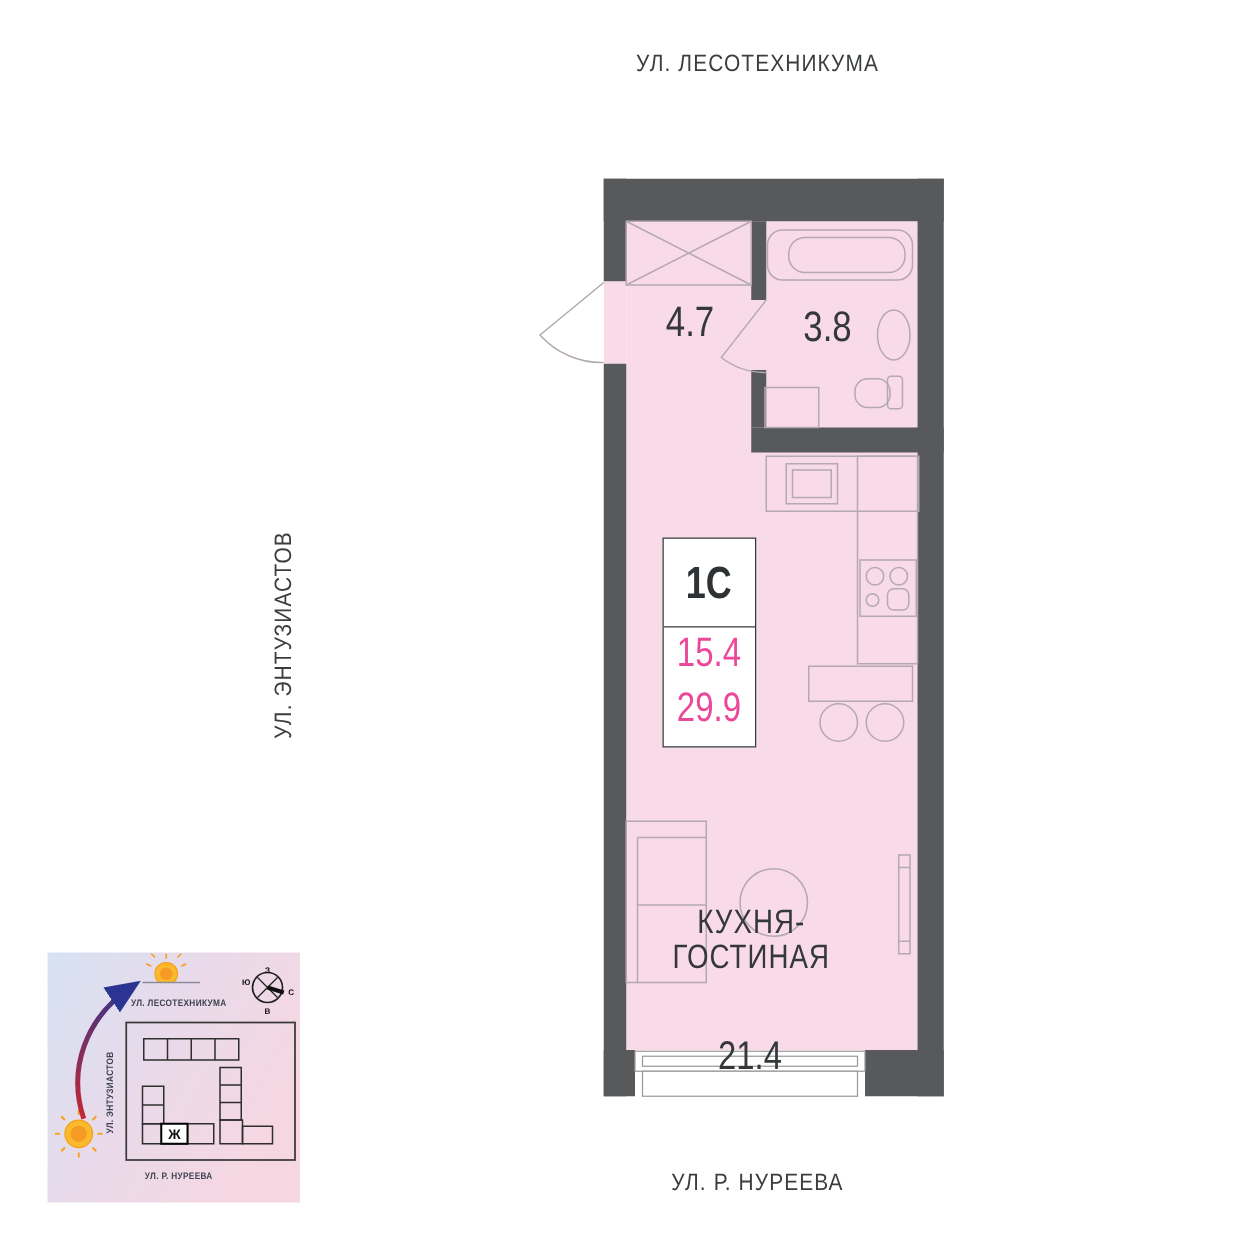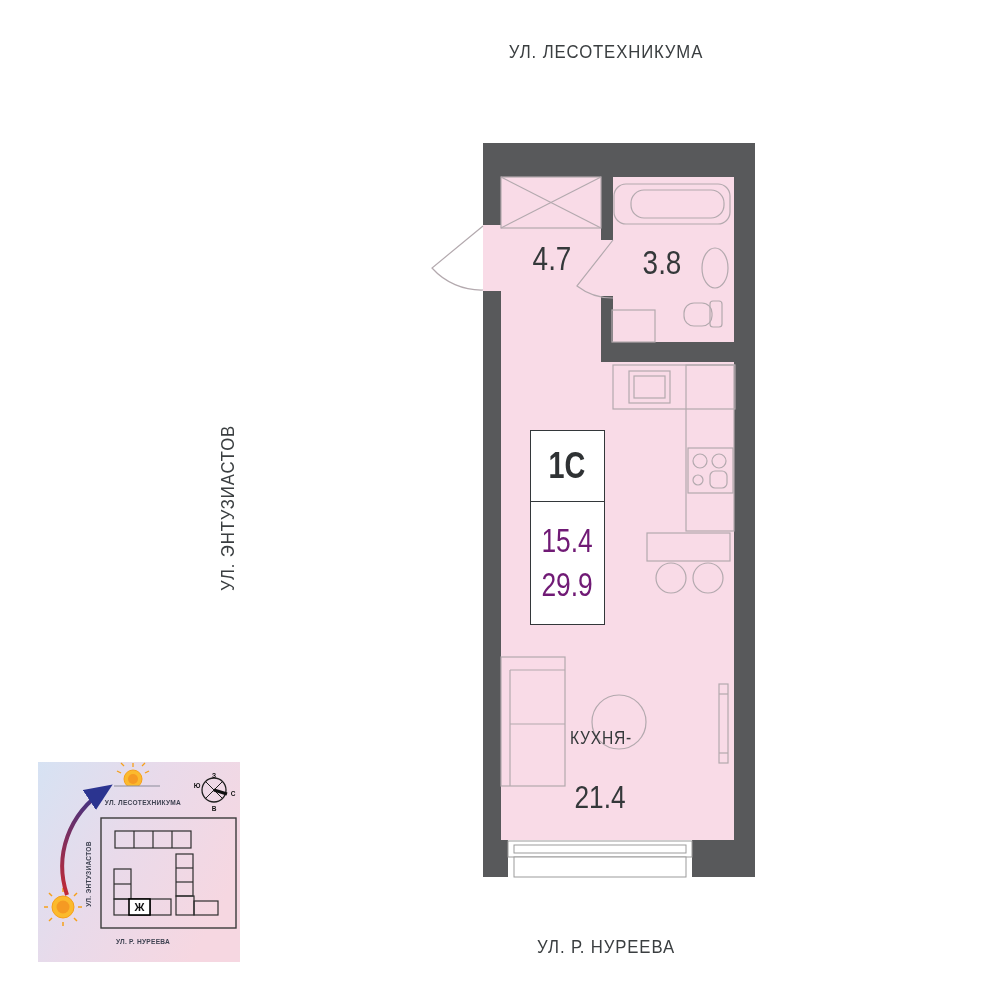--- a/index.html
+++ b/index.html
@@ -11,34 +11,34 @@
   html,body{margin:0;padding:0;}
   body{font-family:"Liberation Sans", sans-serif; background:#ffffff;}
   #canvas{position:relative;width:1000px;height:1000px;background:#ffffff;overflow:hidden;}
   svg{position:absolute;left:0;top:0;}
   .lbl{position:absolute;transform:translate(-50%,-50%);white-space:nowrap;color:var(--txt);}
   .lbl .cond{display:inline-block;transform:scaleX(0.82);}
   .street{font-size:19px;letter-spacing:1px;color:#3A3E40;}
   .street .cond{transform:scaleX(0.88);}
   .street-left{transform:translate(-50%,-50%) rotate(-90deg);}
   .area-num{font-size:34px;font-weight:400;text-align:center;}
-  .room-name{font-size:19px;letter-spacing:1px;}
-  .room-area{font-size:32px;}
+  .room-name{font-size:27px;letter-spacing:1px;}
+  .room-area{font-size:32px;margin-top:48px;}
   .infobox{
-    position:absolute;left:530px;top:430px;width:75px;height:195px;
+    position:absolute;left:530px;top:430px;width:75px;height:168px;
     background:#ffffff;border:1.5px solid #33373A;box-sizing:border-box;
     display:flex;flex-direction:column;
   }
   .infobox .type{
     height:70px;display:flex;align-items:center;justify-content:center;
     border-bottom:1px solid #33373A;font-size:36px;font-weight:700;color:#2F3234;
   }
   .infobox .areas{
-    flex:1;display:flex;flex-direction:column;align-items:center;justify-content:center;
-    gap:4px;font-size:33px;color:#701a75;line-height:40px;
+    flex:1;display:flex;flex-direction:column;align-items:center;
+    gap:4px;font-size:33px;color:#ec4899;line-height:40px;
   }
   .infobox .cond{display:inline-block;transform:scaleX(0.80);}
   .mm-street{font-size:7.5px;font-weight:700;letter-spacing:0.3px;color:#3F4352;}
   .mm-street .cond{transform:scaleX(0.88);}
   .mm-left{transform:translate(-50%,-50%) rotate(-90deg);}
 </style>
 </head>
 <body>
 
 <div id="canvas">
@@ -236,20 +236,23 @@
   <div class="lbl area-num" style="left:552px;top:258px;">
     <span class="cond">4.7</span>
   </div>
   <div class="lbl area-num" style="left:662px;top:262px;">
     <span class="cond">3.8</span>
   </div>
 
   <div class="lbl room-name" style="left:601px;top:738px;">
     <span class="cond">КУХНЯ-</span>
   </div>
+  <div class="lbl room-name" style="left:601px;top:766px;">
+    <span class="cond">ГОСТИНАЯ</span>
+  </div>
   <div class="lbl room-area" style="left:600px;top:797px;">
     <span class="cond">21.4</span>
   </div>
 
   <div class="infobox">
     <div class="type">
       <span class="cond">1С</span>
     </div>
     <div class="areas">
       <span class="cond">15.4</span>

